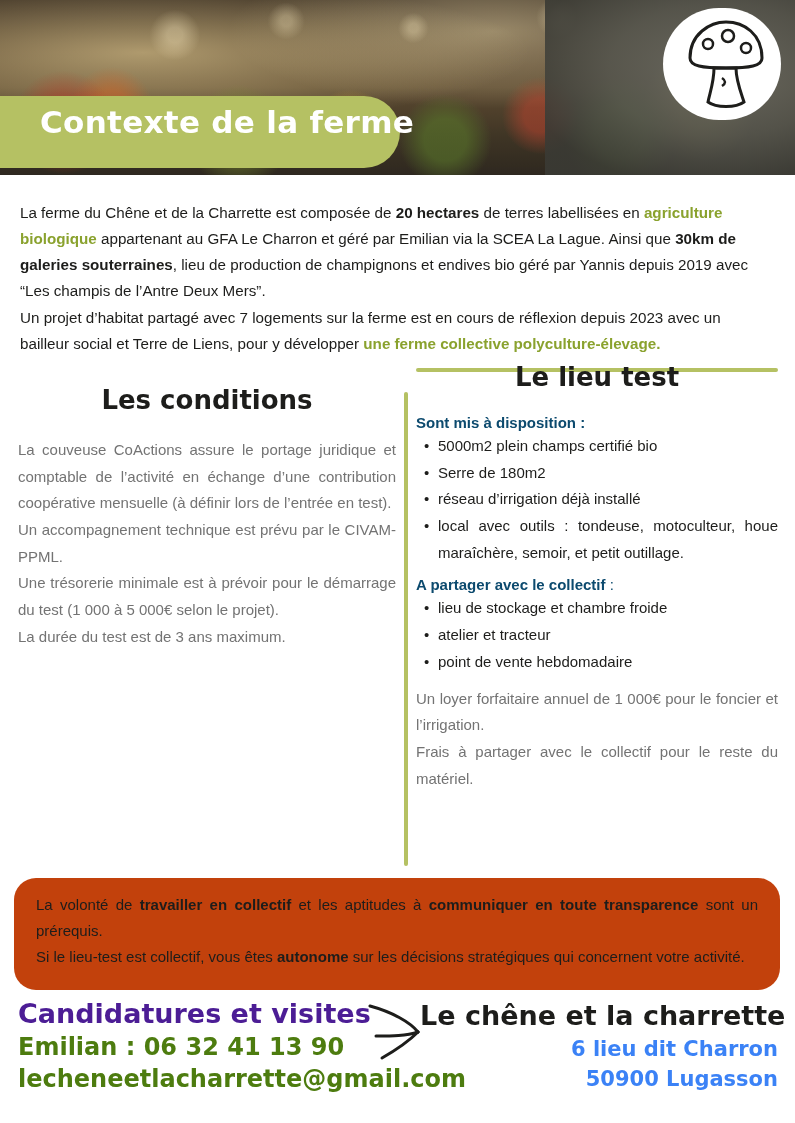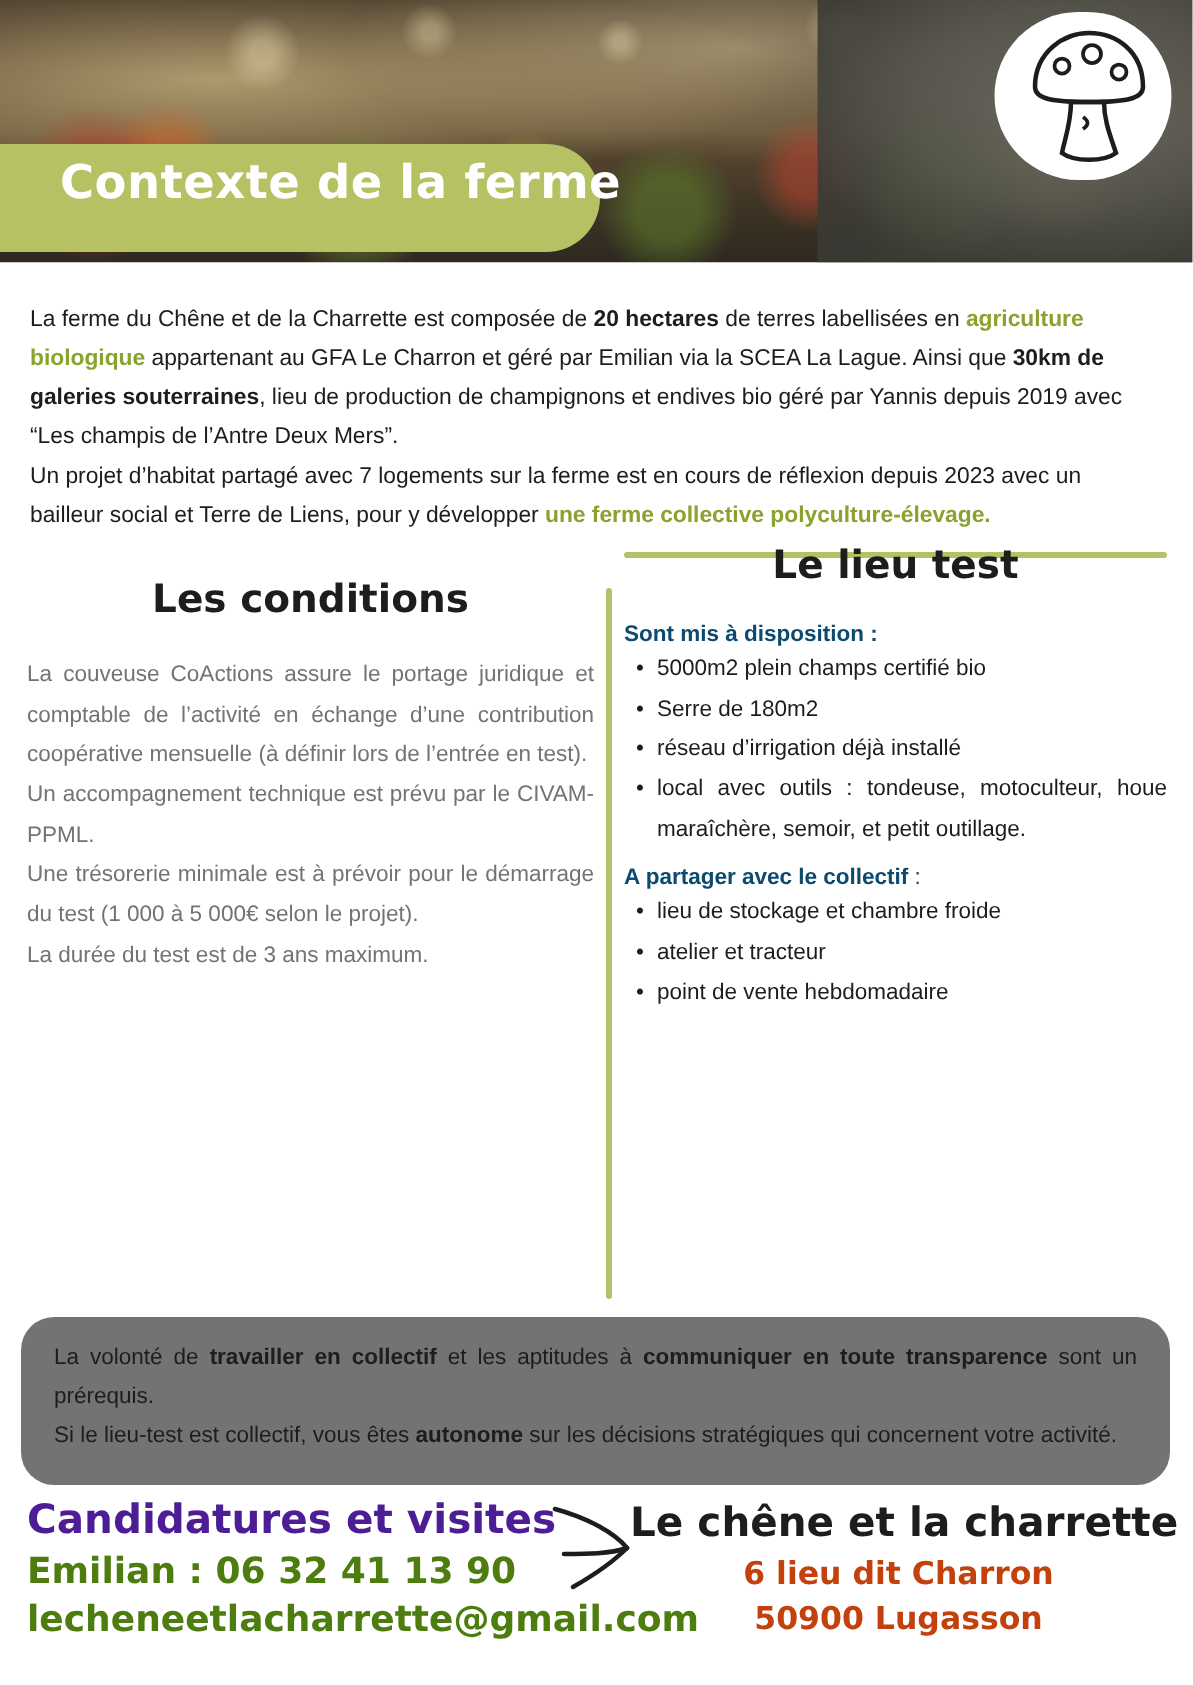--- a/index.html
+++ b/index.html
@@ -181,21 +181,21 @@
     top: 0;
   }
 
   
   .green-box {
     position: absolute;
     left: 14px;
     top: 878px;
     width: 766px;
     height: 112px;
-    background: #737373;
+    background: #c2410c;
     border-radius: 22px;
     box-sizing: border-box;
     padding: 14px 22px;
   }
   .green-box p {
     margin: 0;
     font-size: 15px;
     line-height: 1.72;
     color: #1d1d1b;
     text-align: justify;
@@ -207,21 +207,21 @@
     position: absolute;
     left: 18px;
     top: 998px;
     width: 400px;
   }
   .contact-right {
     position: absolute;
     left: 420px;
     top: 1000px;
     width: 358px;
-    text-align: center;
+    text-align: right;
   }
   .contact-head {
     font-size: 27px;
     font-weight: 700;
     font-family: "DejaVu Sans", sans-serif;
     color: #4c1d95;
     margin: 0;
   }
   .contact-green {
     font-size: 24px;
@@ -235,21 +235,21 @@
     font-weight: 700;
     font-family: "DejaVu Sans", sans-serif;
     color: #1d1d1b;
     margin: 0;
     white-space: nowrap;
   }
   .farm-addr {
     font-size: 21px;
     font-weight: 700;
     font-family: "DejaVu Sans", sans-serif;
-    color: #c2410c;
+    color: #3b82f6;
     margin: 6px 0 0 0;
   }
   .swoosh {
     position: absolute;
     left: 366px;
     top: 1002px;
     width: 56px;
     height: 62px;
   }
 </style>
@@ -307,20 +307,24 @@
     <li>local avec outils : tondeuse, motoculteur, houe maraîchère, semoir, et petit outillage.</li>
   </ul>
   <p class="sub-head">
     <b>A partager avec le collectif</b><span style="font-weight:400"> :</span>
   </p>
   <ul class="bullets">
     <li>lieu de stockage et chambre froide</li>
     <li>atelier et tracteur</li>
     <li>point de vente hebdomadaire</li>
   </ul>
+  <div class="body-text">
+    <p>Un loyer forfaitaire annuel de 1 000€ pour le foncier et l’irrigation.</p>
+    <p>Frais à partager avec le collectif pour le reste du matériel.</p>
+  </div>
 </div>
 
 <div class="green-box">
   <p>
     <span>La volonté de </span><b>travailler en collectif</b><span> et les aptitudes à </span><b>communiquer en toute transparence</b><span> sont un prérequis.</span>
   </p>
   <p>
     <span>Si le lieu-test est collectif, vous êtes </span><b>autonome</b><span> sur les décisions stratégiques qui concernent votre activité.</span>
   </p>
 </div>

